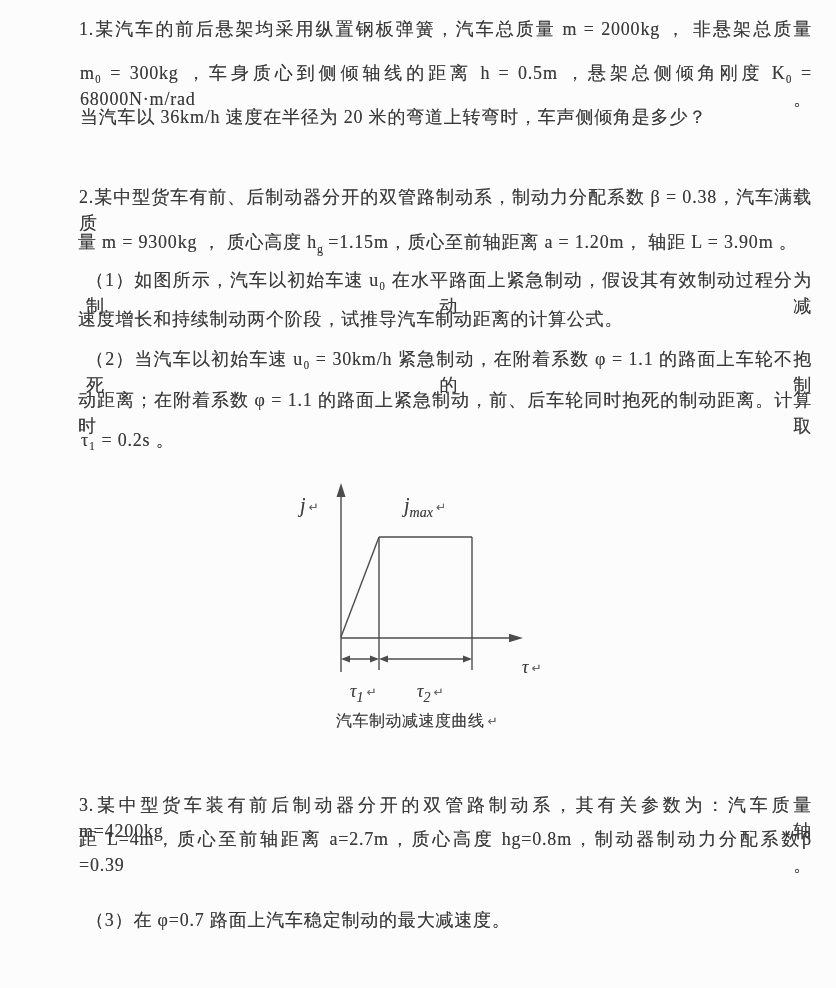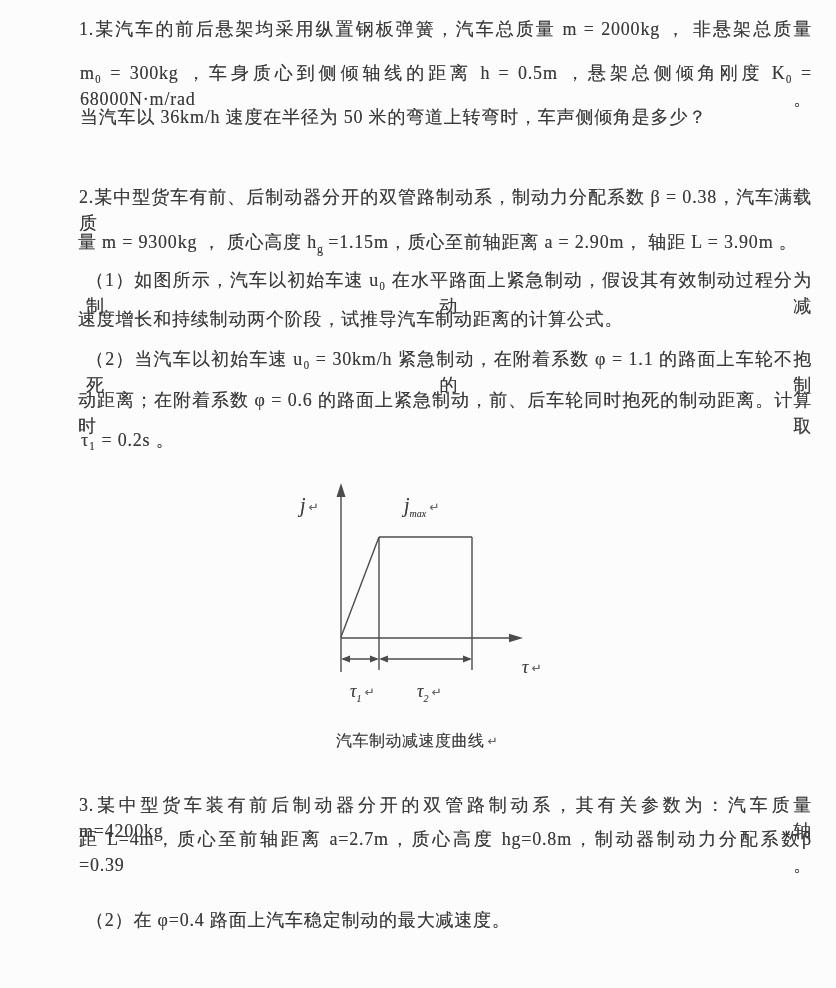--- a/index.html
+++ b/index.html
@@ -34,61 +34,60 @@
   .fig-label{
     position:absolute;
     font-family:"Liberation Serif","DejaVu Serif",serif;
     font-style:italic;
     font-size:20px;
     color:#3f3f3f;
     white-space:nowrap;
     text-shadow:0 0 0.6px rgba(63,63,63,0.5);
   }
   .fig-label sub{
-    font-size:10px;
+    font-size:14px;
     font-style:italic;
     line-height:0;
   }
   .pmark{
     font-family:"DejaVu Sans",sans-serif;
     font-style:normal;
     font-size:12px;
     color:#6a6a6a;
     margin-left:3px;
     vertical-align:1px;
   }
   .fig-caption{
     position:absolute;
     font-family:"Liberation Sans","DejaVu Sans",sans-serif;
     font-size:16px;
     letter-spacing:0.5px;
     color:#3c3c3c;
     white-space:nowrap;
     text-shadow:0 0 0.5px rgba(60,60,60,0.5);
-    margin-top:20px;
   }
   .fig-svg{position:absolute;left:280px;top:475px;}
 </style>
 </head>
 <body>
 
 <div class="page">
 
   <div class="line just" style="left:79px;top:16px;">1.某汽车的前后悬架均采用纵置钢板弹簧，汽车总质量 m = 2000kg ， 非悬架总质量</div>
   <div class="line just" style="left:80px;top:60px;">m₀ = 300kg ，车身质心到侧倾轴线的距离 h = 0.5m ，悬架总侧倾角刚度 K₀ = 68000N·m/rad 。</div>
-  <div class="line" style="left:80px;top:104px;">当汽车以 36km/h 速度在半径为 50 米的弯道上转弯时，车声侧倾角是多少？</div>
+  <div class="line" style="left:80px;top:104px;">当汽车以 36km/h 速度在半径为 20 米的弯道上转弯时，车声侧倾角是多少？</div>
 
   <div class="line just" style="left:79px;top:184px;">2.某中型货车有前、后制动器分开的双管路制动系，制动力分配系数 β = 0.38，汽车满载质</div>
-  <div class="line" style="left:78px;top:229px;"><span>量 m = 9300kg ， 质心高度 h</span><sub>g</sub><span> =1.15m，质心至前轴距离 a = 2.90m， 轴距 L = 3.90m 。</span></div>
+  <div class="line" style="left:78px;top:229px;"><span>量 m = 9300kg ， 质心高度 h</span><sub>g</sub><span> =1.15m，质心至前轴距离 a = 1.20m， 轴距 L = 3.90m 。</span></div>
 
   <div class="line just" style="left:86px;top:267px;">（1）如图所示，汽车以初始车速 u₀ 在水平路面上紧急制动，假设其有效制动过程分为制动减</div>
   <div class="line" style="left:78px;top:306px;">速度增长和持续制动两个阶段，试推导汽车制动距离的计算公式。</div>
 
   <div class="line just" style="left:86px;top:346px;">（2）当汽车以初始车速 u₀ = 30km/h 紧急制动，在附着系数 φ = 1.1 的路面上车轮不抱死的制</div>
-  <div class="line just" style="left:78px;top:387px;">动距离；在附着系数 φ = 0.6 的路面上紧急制动，前、后车轮同时抱死的制动距离。计算时取</div>
+  <div class="line just" style="left:78px;top:387px;">动距离；在附着系数 φ = 1.1 的路面上紧急制动，前、后车轮同时抱死的制动距离。计算时取</div>
   <div class="line" style="left:81px;top:427px;">τ₁ = 0.2s 。</div>
 
   <svg class="fig-svg" width="280" height="210" viewBox="0 0 280 210">
     <g stroke="#4c4c4c" stroke-width="1.4" fill="none">
 
       <line x1="61" y1="20" x2="61" y2="197"></line>
 
       <line x1="61" y1="163" x2="232" y2="163"></line>
 
       <line x1="61" y1="162" x2="99" y2="62"></line>
@@ -121,15 +120,15 @@
   <div class="fig-label" style="left:522px;top:657px;font-size:18px;"><span>τ</span><span class="pmark">↵</span></div>
 
   <div class="fig-label" style="left:350px;top:681px;font-size:18px;"><span>τ</span><sub>1</sub><span class="pmark">↵</span></div>
 
   <div class="fig-label" style="left:417px;top:681px;font-size:18px;"><span>τ</span><sub>2</sub><span class="pmark">↵</span></div>
 
   <div class="fig-caption" style="left:336px;top:711px;"><span>汽车制动减速度曲线</span><span class="pmark">↵</span></div>
 
   <div class="line just" style="left:79px;top:792px;">3.某中型货车装有前后制动器分开的双管路制动系，其有关参数为：汽车质量 m=4200kg，轴</div>
   <div class="line just" style="left:79px;top:826px;">距 L=4m，质心至前轴距离 a=2.7m，质心高度 hg=0.8m，制动器制动力分配系数β =0.39。</div>
-  <div class="line" style="left:86px;top:907px;">（2）在 φ=0.4 路面上汽车稳定制动的最大减速度。</div>
+  <div class="line" style="left:86px;top:907px;">（3）在 φ=0.7 路面上汽车稳定制动的最大减速度。</div>
 
 </div>
 
 </body></html>

